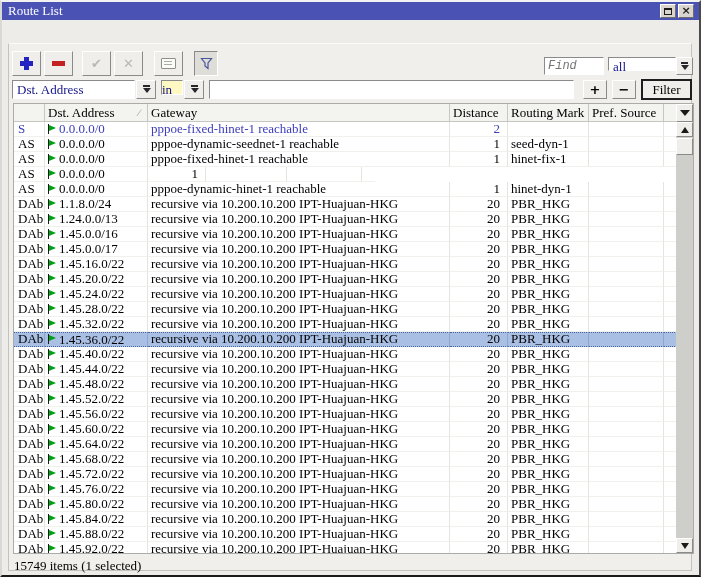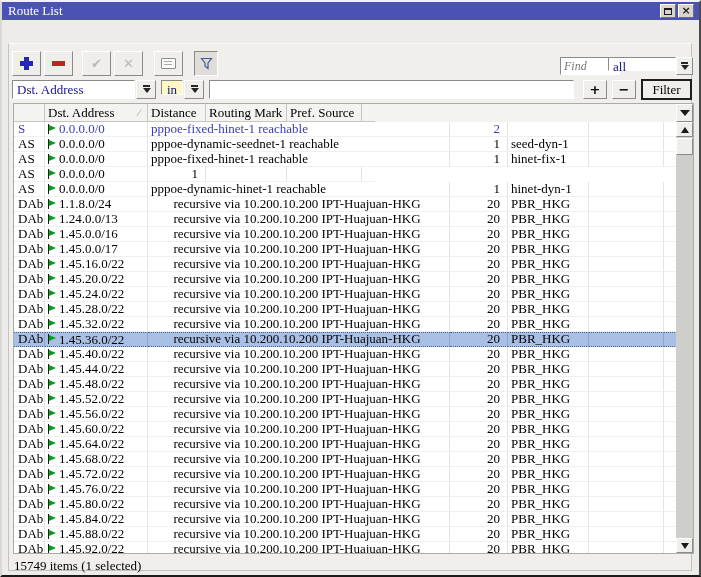--- a/index.html
+++ b/index.html
@@ -42,31 +42,31 @@
   .icon-comment::before{content:"";position:absolute;left:2px;top:2px;width:8px;height:1px;background:#ABABA7;box-shadow:0 3px 0 #ABABA7;}
   
   .ddbtn{background:#EFEEEA;border:1px solid;border-color:#FFFFFF #8A8A8A #8A8A8A #FFFFFF;
     display:flex;align-items:center;justify-content:center;cursor:pointer;}
   .ddglyph{display:inline-block;width:7px;height:9px;position:relative;}
   .ddglyph::before{content:"";position:absolute;left:0;top:0;width:7px;height:2px;background:#26262A;}
   .ddglyph::after{content:"";position:absolute;left:0;top:3px;width:0;height:0;
     border-left:4px solid transparent;border-right:4px solid transparent;border-top:5px solid #26262A;}
   
   .find-input{position:absolute;left:542px;top:55px;width:60px;height:18px;border:1px solid;
-    border-color:#8A8A8A #FFFFFF #FFFFFF #8A8A8A;background:#fff;font-family:Liberation Serif, serif;
-    font-style:italic;font-size:12px;color:#a21caf;padding:0 3px;margin-left:16px;}
+    border-color:#8A8A8A #FFFFFF #FFFFFF #8A8A8A;background:#fff;font-family:Liberation Mono, monospace;
+    font-style:italic;font-size:12px;color:#a21caf;padding:0 3px;}
   .all-box{position:absolute;left:606px;top:55px;width:68px;height:14px;border:1px solid;
     border-color:#8A8A8A #FFFFFF #FFFFFF #8A8A8A;background:#fff;padding:1px 4px;color:#14148A;cursor:pointer;}
   .all-dd{position:absolute;left:674px;top:55px;width:17px;height:18px;}
   
   .frow-field{position:absolute;left:10px;top:78px;width:123px;height:19px;background:#fff;border:1px solid;
     border-color:#8A8A8A #FFFFFF #FFFFFF #8A8A8A;padding:1px 4px;color:#14148A;cursor:pointer;}
   .frow-dd1{position:absolute;left:134px;top:78px;width:20px;height:19px;}
   .frow-op{position:absolute;left:159px;top:78px;width:22px;height:15px;background:#fef9c3;border:1px solid;
-    border-color:#8A8A8A #FFFFFF #FFFFFF #8A8A8A;padding:1px 0;color:#14148A;text-align:center;cursor:pointer;}
+    border-color:#8A8A8A #FFFFFF #FFFFFF #8A8A8A;padding:1px 0;color:#14148A;text-align:left;cursor:pointer;}
   .frow-dd2{position:absolute;left:182px;top:78px;width:20px;height:19px;}
   .frow-value{position:absolute;left:207px;top:78px;width:365px;height:19px;border:1px solid;
     border-color:#8A8A8A #FFFFFF #FFFFFF #8A8A8A;background:#fff;padding:0 3px;font-family:"Liberation Serif",serif;font-size:13px;}
   .sqbtn{position:absolute;top:78px;width:24px;height:19px;background:#EFEEEA;border:1px solid;
     border-color:#FFFFFF #8A8A8A #8A8A8A #FFFFFF;display:flex;align-items:center;justify-content:center;
     font-weight:bold;font-size:13px;cursor:pointer;font-family:"DejaVu Sans",sans-serif;}
   .filter-btn{position:absolute;left:639px;top:77px;width:51px;height:21px;background:#EFEEEA;
     border:2px solid #1E1E1E;display:flex;align-items:center;justify-content:center;cursor:pointer;}
   
   .table{position:absolute;left:11px;top:101px;width:681px;height:451px;background:#fff;border:1px solid #ABABA7;}
@@ -74,21 +74,21 @@
   .th{border-right:1px solid #C6C6C2;border-bottom:1px solid #C6C6C2;padding:1px 3px;height:18px;
     white-space:nowrap;overflow:hidden;cursor:pointer;display:flex;justify-content:space-between;align-items:center;}
   .sort{color:#8A8A86;font-style:italic;font-size:10px;padding-right:4px;}
   .tbody{position:absolute;left:0;top:18px;width:663px;bottom:0;overflow:hidden;background:#fff;}
   .trow{display:flex;height:15px;cursor:default;}
   .td{border-right:1px solid #E4E4E0;border-bottom:1px solid #F0F0EC;height:15px;line-height:14px;
     white-space:nowrap;overflow:hidden;padding:0 2px;}
   .c-flags{width:31px;padding-left:4px;}
   .c-dst{width:103px;display:flex;align-items:center;}
   .c-gw{width:302px;padding-left:3px;}
-  .c-gw.right{text-align:center;padding-right:6px;}
+  .c-gw.right{text-align:left;padding-right:6px;}
   .c-dist{width:58px;text-align:right;padding-right:7px;}
   .c-mark{width:81px;padding-left:3px;}
   .c-pref{width:75px;padding-left:3px;}
   .c-fill{width:13px;border-right:none;}
   .trow.inactive .td{color:#3C3CBC;}
   .trow.sel{background:#A9BFE3;}
   .trow.sel .td{border-top:1px dotted #46639E;border-bottom:1px dotted #46639E;border-right-color:#8FA6CC;line-height:12px;}
   .flagicon{position:relative;width:9px;height:11px;display:inline-block;margin-right:3px;flex:none;}
   .flagicon::before{content:"";position:absolute;left:1px;top:0;bottom:1px;width:1px;background:#1A1A1A;}
   .flagicon::after{content:"";position:absolute;left:2px;top:1px;width:0;height:0;
@@ -181,20 +181,23 @@
 
   <div class="table">
     <div class="thead">
       <div class="th c-flags">
           <span></span>
         </div>
       <div class="th c-dst" style="display:flex;">
         <span>Dst. Address</span>
         <span class="sort">∕</span>
       </div>
+      <div class="th c-gw">
+          <span>Gateway</span>
+        </div>
       <div class="th c-dist" style="text-align:left;justify-content:flex-start;">
           <span>Distance</span>
         </div>
       <div class="th c-mark">
           <span>Routing Mark</span>
         </div>
       <div class="th c-pref">
           <span>Pref. Source</span>
         </div>
       <div class="th c-fill"></div>

